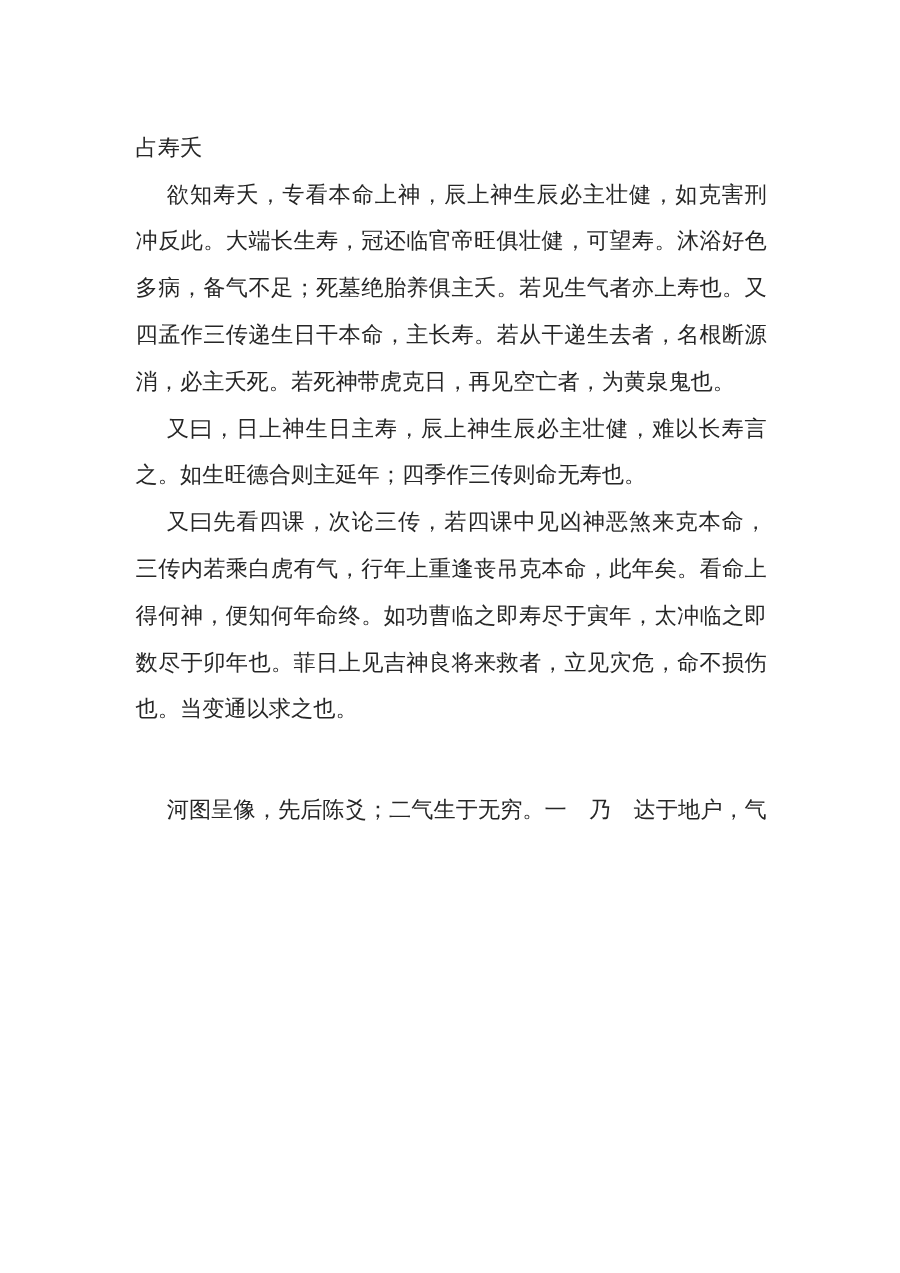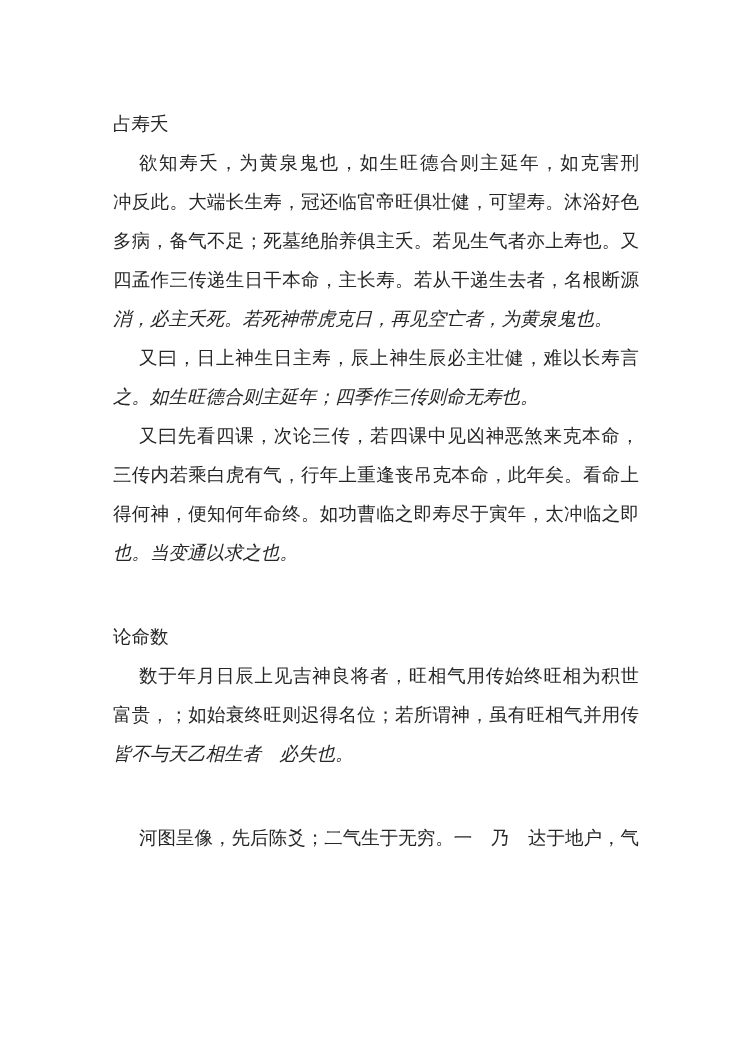--- a/index.html
+++ b/index.html
@@ -41,57 +41,49 @@
     line-height: 39px;
     text-align: justify;
     text-align-last: justify;
     text-justify: inter-character;
   }
   .text-line.para-first {
     text-indent: 26px;
   }
   .text-line.para-last {
     text-align-last: left;
-    font-style: italic;
   }
 </style>
 </head>
 <body>
 
 <div class="page" style="background: rgb(255, 255, 255);">
   <div class="text-block" id="text-block" style="color: rgb(38, 38, 38);">
   <section class="section">
     <h2 class="section-heading">占寿夭</h2>
   <div class="paragraph">
-          <div class="text-line para-first">欲知寿夭，为黄泉鬼也，如生旺德合则主延年，如克害刑</div>
+          <div class="text-line para-first">欲知寿夭，专看本命上神，辰上神生辰必主壮健，如克害刑</div>
           <div class="text-line">冲反此。大端长生寿，冠还临官帝旺俱壮健，可望寿。沐浴好色</div>
           <div class="text-line">多病，备气不足；死墓绝胎养俱主夭。若见生气者亦上寿也。又</div>
           <div class="text-line">四孟作三传递生日干本命，主长寿。若从干递生去者，名根断源</div>
           <div class="text-line para-last">消，必主夭死。若死神带虎克日，再见空亡者，为黄泉鬼也。</div>
         </div>
         <div class="paragraph">
           <div class="text-line para-first">又曰，日上神生日主寿，辰上神生辰必主壮健，难以长寿言</div>
           <div class="text-line para-last">之。如生旺德合则主延年；四季作三传则命无寿也。</div>
         </div>
         <div class="paragraph">
           <div class="text-line para-first">又曰先看四课，次论三传，若四课中见凶神恶煞来克本命，</div>
           <div class="text-line">三传内若乘白虎有气，行年上重逢丧吊克本命，此年矣。看命上</div>
           <div class="text-line">得何神，便知何年命终。如功曹临之即寿尽于寅年，太冲临之即</div>
+          <div class="text-line">数尽于卯年也。菲日上见吉神良将来救者，立见灾危，命不损伤</div>
           <div class="text-line para-last">也。当变通以求之也。</div>
         </div>
       </section>
 
-  <section class="section">
-    <h2 class="section-heading">论命数</h2>
-  <div class="paragraph">
-          <div class="text-line para-first">数于年月日辰上见吉神良将者，旺相气用传始终旺相为积世</div>
-          <div class="text-line">富贵，；如始衰终旺则迟得名位；若所谓神，虽有旺相气并用传</div>
-          <div class="text-line para-last">皆不与天乙相生者　必失也。</div>
-        </div>
-      </section>
 
   <section class="section">
   <div class="paragraph">
           <div class="text-line para-first">河图呈像，先后陈爻；二气生于无穷。一　乃　达于地户，气</div>
         </div>
       </section>
 </div>
 </div>
 
 </body></html>

